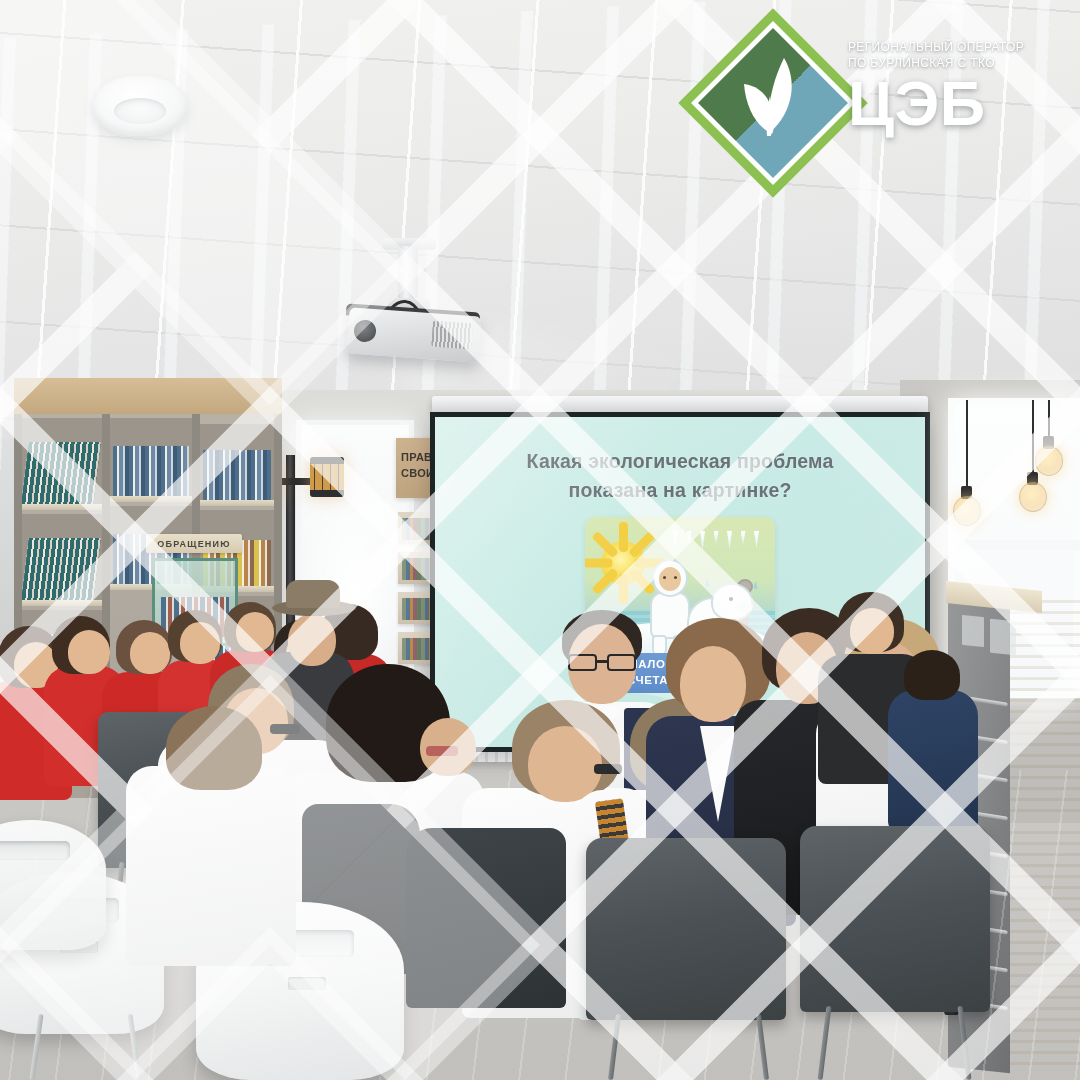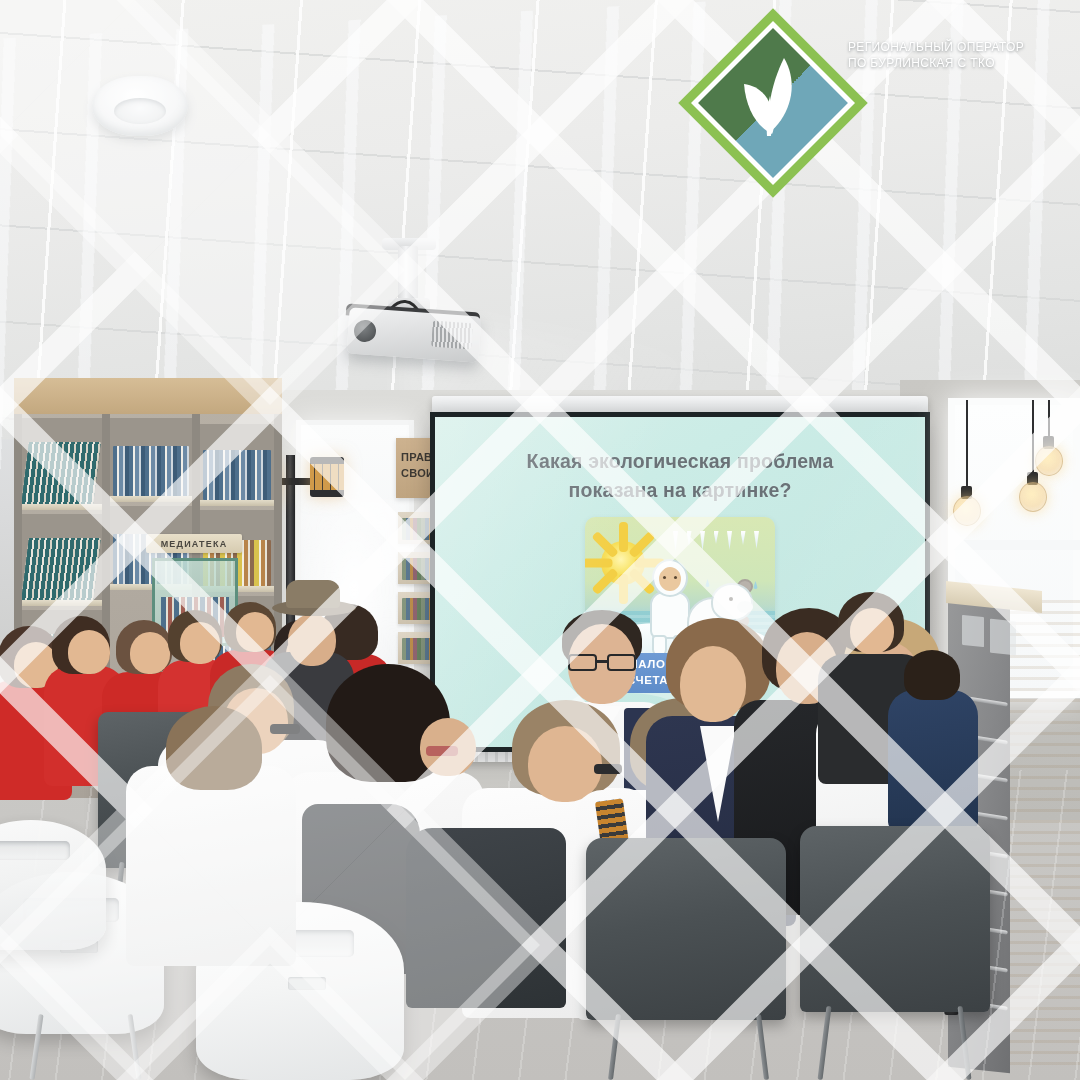--- a/index.html
+++ b/index.html
@@ -595,21 +595,21 @@
     <div class="bc-cell" style="left:186px;top:218px;width:74px;height:82px;">
         <div class="bc-shelf" style="bottom:0;"></div>
         <div class="bc-books-mag"></div>
       </div>
     <div class="bc-cell" style="left:186px;top:304px;width:74px;height:82px;">
         <div class="bc-books-mag"></div>
       </div>
   </div>
 
   <div class="layer" id="mediateka-sign">
-    <span>МЕДИАТЕКА</span>
+    <span>ОБРАЩЕНИЮ</span>
   </div>
   <div class="layer" id="glass-cab"></div>
 
   <div class="layer" id="radiator"></div>
 
   <div class="layer" id="projector-plate"></div>
   <div class="layer" id="projector-pole"></div>
   <div class="layer" id="projector-mount"></div>
   <div class="layer" id="projector-cable"></div>
   <div class="layer" id="projector-top"></div>
@@ -959,16 +959,17 @@
     <div id="logo-leaves">
       <svg width="78" height="86" viewBox="0 0 78 86" aria-hidden="true">
         <path d="M50,6 C62,26 60,52 44,72 C40,77 36,80 34,81 C33,62 36,34 50,6 Z" fill="#ffffff"></path>
         <path d="M10,32 C28,34 40,50 40,72 C40,76 39,80 38,82 C22,74 12,56 10,32 Z" fill="#ffffff"></path>
         <path d="M36,44 C38,58 38,72 37,84 L33,84 C32,70 33,56 36,44 Z" fill="#ffffff"></path>
       </svg>
     </div>
     <div id="logo-text">
       <div id="logo-line1">РЕГИОНАЛЬНЫЙ ОПЕРАТОР</div>
       <div id="logo-line2">ПО БУРЛИНСКАЯ С ТКО</div>
+      <div id="logo-brand">ЦЭБ</div>
     </div>
   </div>
 
 </div>
 
 </body></html>

